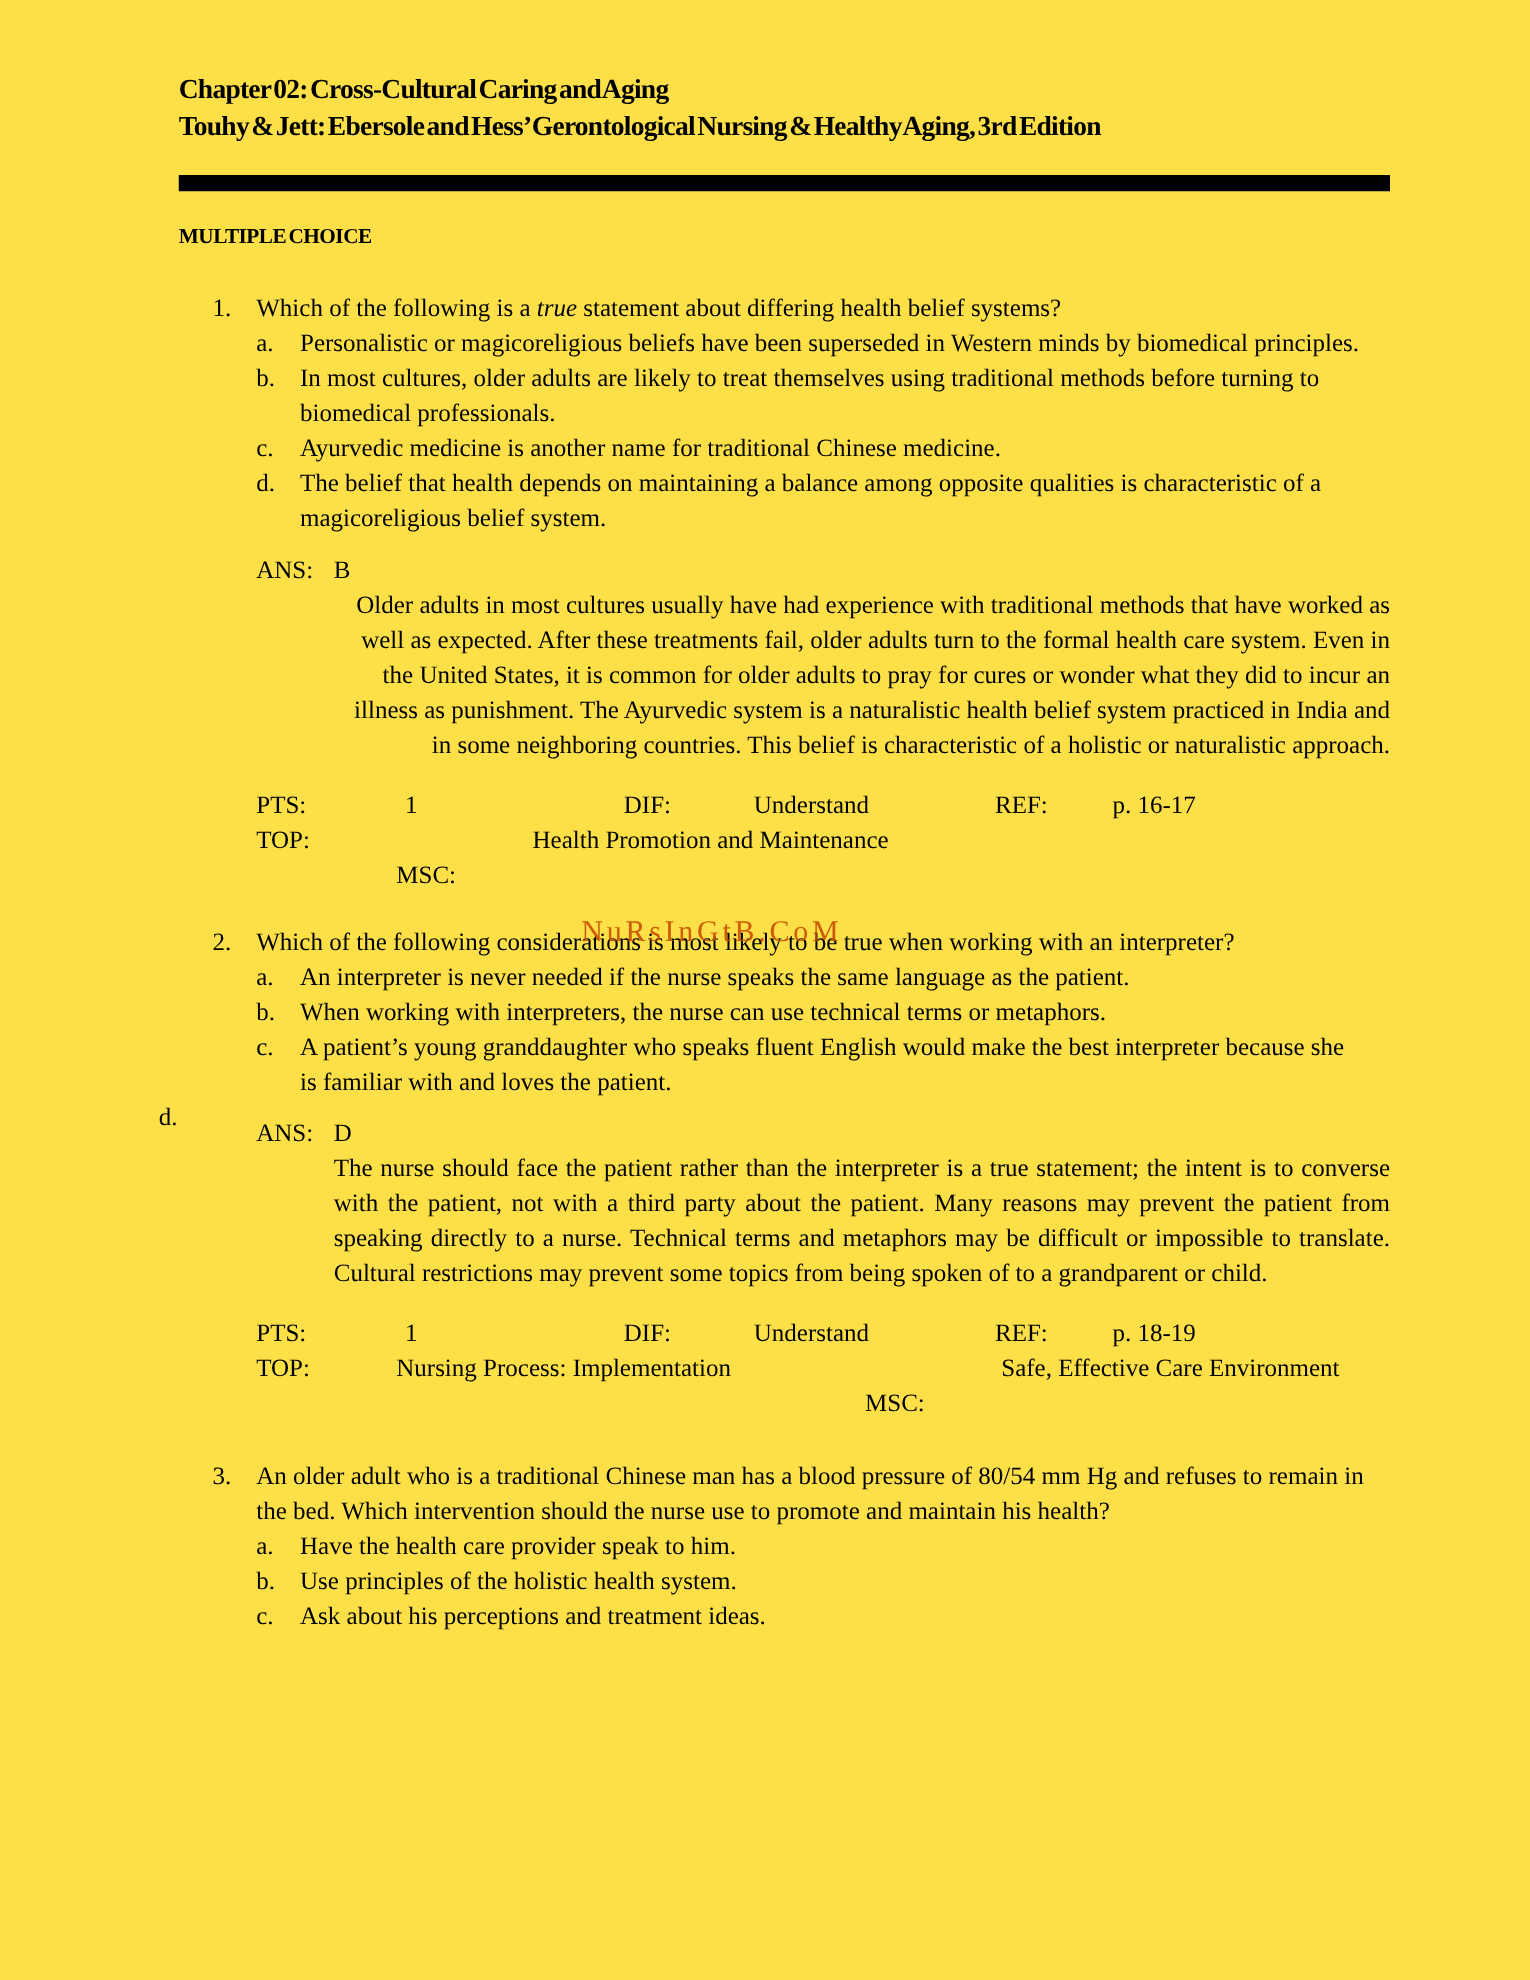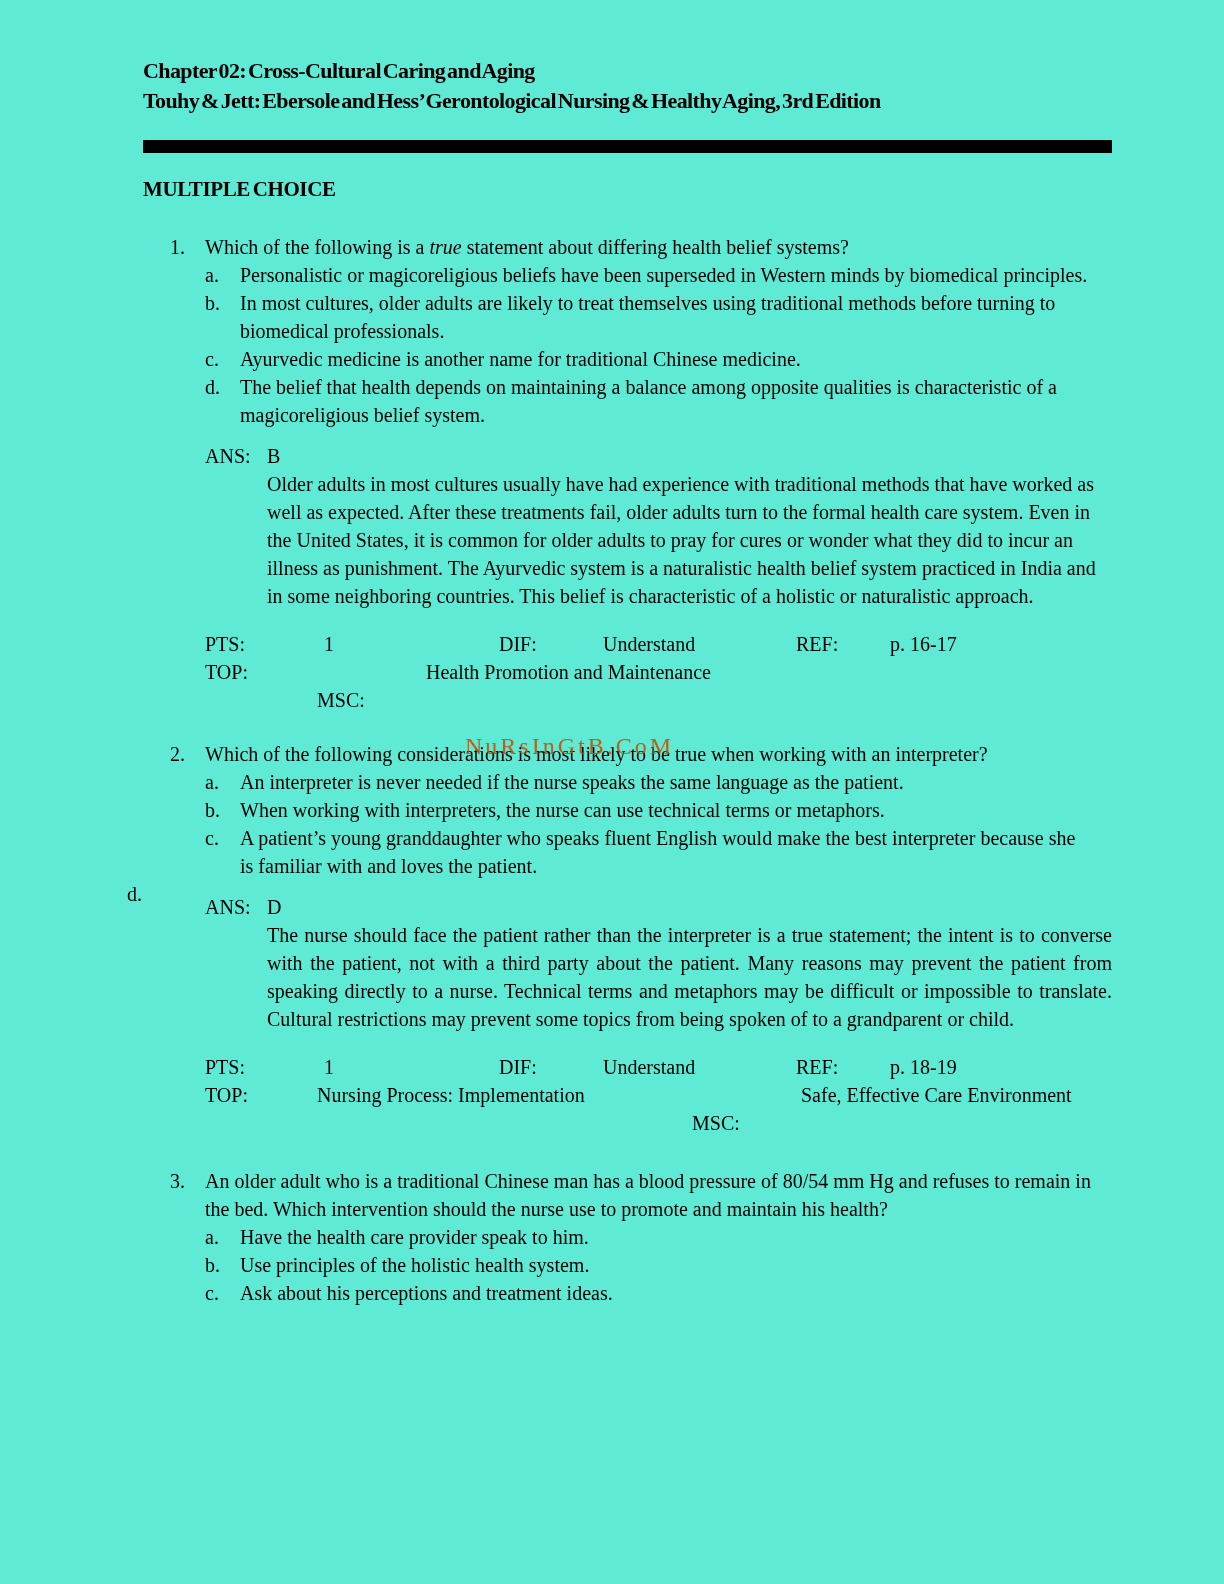--- a/index.html
+++ b/index.html
@@ -7,21 +7,21 @@
   body {
     width: 1224px;
     height: 1584px;
     font-family: "Liberation Serif", serif;
     color: #000;
   }
   .page {
     position: relative;
     width: 1224px;
     height: 1584px;
-    background: #5eead4;
+    background: #fde047;
     overflow: hidden;
   }
   .content {
     padding: 56px 112px 0 143px;
     font-size: 20px;
     line-height: 28px;
   }
   .hdr1, .hdr2 {
     font-weight: bold;
     font-size: 22px;
@@ -30,42 +30,42 @@
     word-spacing: -3px;
     white-space: nowrap;
   }
   .bar {
     height: 13px;
     background: #000;
     margin-top: 24px;
   }
   .section-title {
     font-weight: bold;
-    font-size: 21px;
+    font-size: 17px;
     margin-top: 22px;
     letter-spacing: -0.4px;
     word-spacing: -2px;
   }
   .q { margin-top: 30px; }
   .q.q2 { margin-top: 26px; }
   .stem-row { display: flex; margin-left: 27px; }
   .qnum { flex: 0 0 35px; }
   .qstem { flex: 1; }
   .qstem em { font-style: italic; }
   .choices { margin-left: 62px; }
   .choice { display: flex; }
   .cletter { flex: 0 0 35px; }
   .ctext { flex: 1; padding-right: 20px; }
   
   .choice.outdent { display: block; position: relative; padding-left: 35px; }
   .choice.outdent .cletter { position: absolute; left: -78px; top: 0; width: 35px; }
   .ansblock { margin-left: 62px; margin-top: 13px; }
   .ansline { display: flex; }
   .anslabel { flex: 0 0 62px; }
-  .feedback { margin-left: 62px; }
+  .feedback { margin-left: 62px; text-align: right; }
   .feedback.justify { text-align: justify; font-family: Liberation Serif, serif; }
   .meta { margin-left: 62px; margin-top: 20px; }
   .meta-row { display: flex; white-space: nowrap; gap: 47px; }
   .mw1 { width: 72px; }
   .mw2 { width: 128px; }
   .mw3 { width: 57px; }
   .mw4 { width: 146px; }
   .mw5 { width: 47px; }
   .mw6 { width: 65px; }
   .mw7 { width: 328px; }

